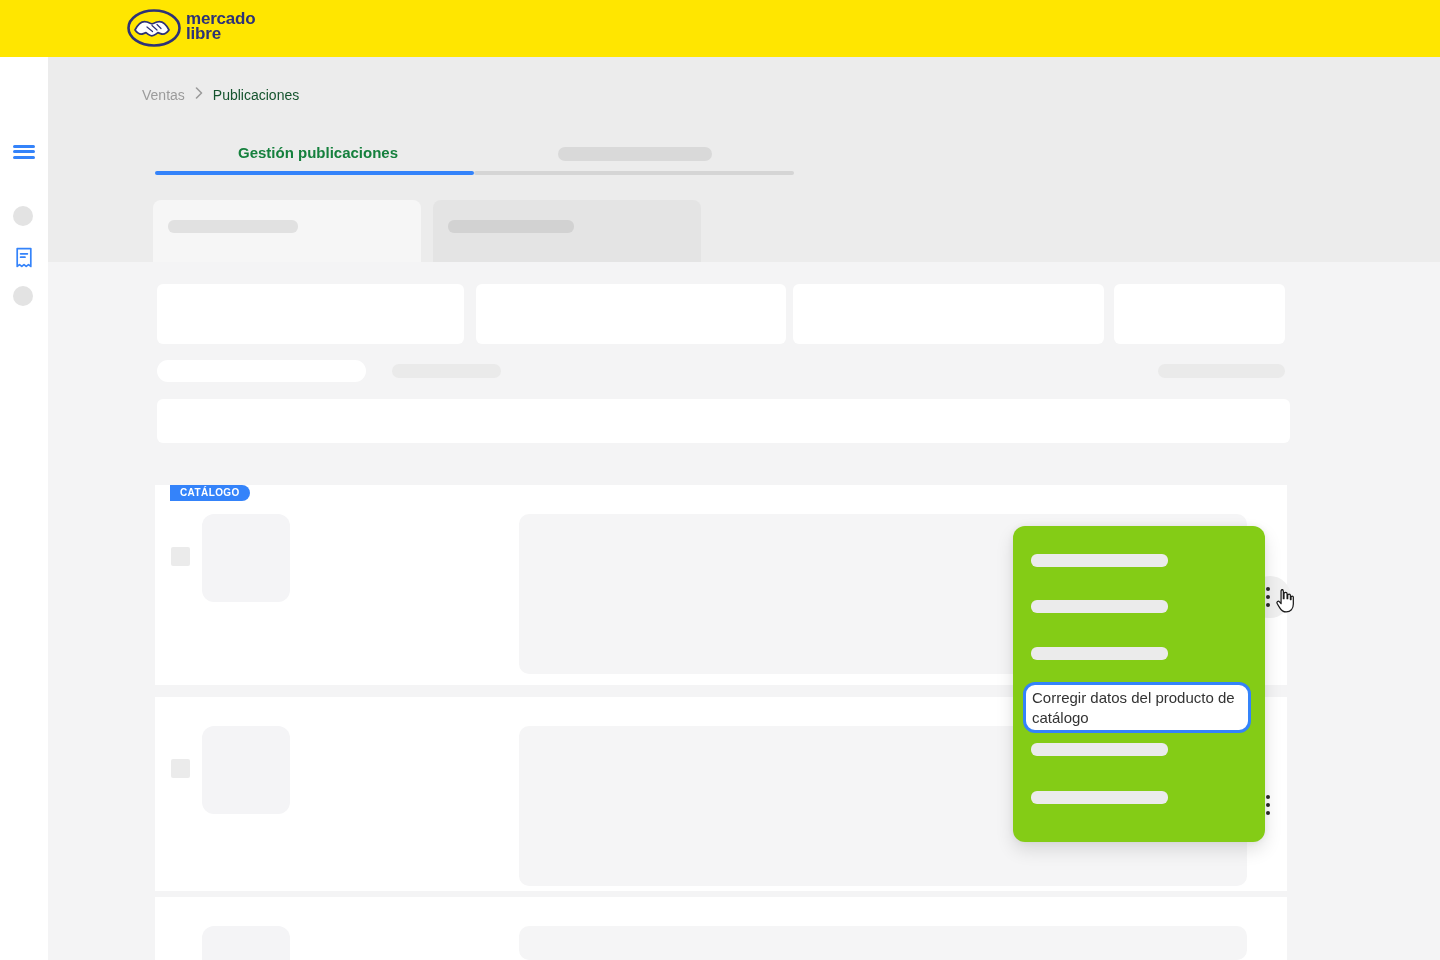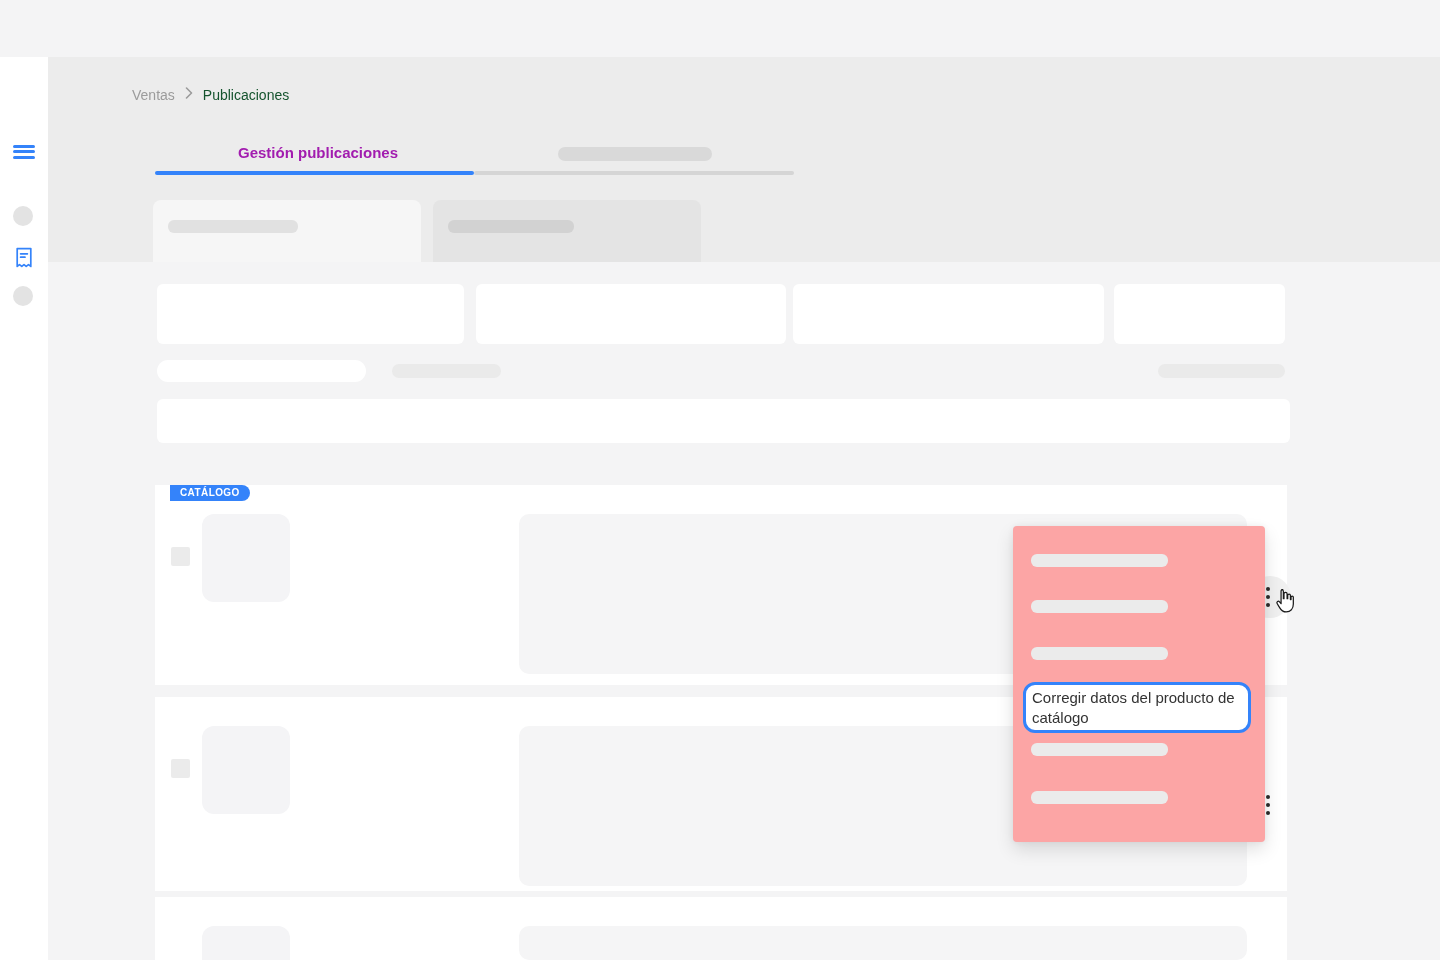--- a/index.html
+++ b/index.html
@@ -12,25 +12,25 @@
   
   .sidebar{position:absolute;left:0;top:57px;width:48px;height:903px;background:#ffffff;z-index:5;}
   .hamburger{position:absolute;left:13px;top:88px;width:22px;height:14px;cursor:pointer;}
   .hamburger span{display:block;height:2.6px;background:#3483FA;border-radius:2px;margin-bottom:2.9px;}
   .nav-circle{position:absolute;left:13px;width:20px;height:20px;border-radius:50%;background:#e3e3e3;}
   .receipt{position:absolute;left:14px;top:190px;width:20px;height:22px;}
   
   .bg-top{position:absolute;left:48px;top:57px;width:1392px;height:205px;background:#ececec;}
   .bg-bottom{position:absolute;left:48px;top:262px;width:1392px;height:698px;background:#f4f4f5;}
   
-  .breadcrumb{position:absolute;left:132px;top:87px;display:flex;gap:10px;font-size:14px;}
+  .breadcrumb{position:absolute;left:142px;top:87px;display:flex;gap:10px;font-size:14px;}
   .bc-link{color:#9b9b9b;}
   .bc-current{color:#14532d;}
   
-  .tab-label{position:absolute;left:238px;top:144px;font-size:15px;font-weight:600;color:#a21caf;cursor:pointer;}
+  .tab-label{position:absolute;left:238px;top:144px;font-size:15px;font-weight:600;color:#15803d;cursor:pointer;}
   .tab-skel{position:absolute;left:558px;top:147px;width:154px;height:14px;background:#d9d9d9;border-radius:7px;}
   .ind-blue{position:absolute;left:155px;top:171px;width:319px;height:4px;background:#3483FA;border-radius:2px;}
   .ind-gray{position:absolute;left:474px;top:171px;width:320px;height:4px;background:#d5d5d5;border-radius:2px;}
   
   .subcard1{position:absolute;left:153px;top:200px;width:268px;height:62px;background:#f6f6f6;border-radius:8px 8px 0 0;}
   .subcard2{position:absolute;left:433px;top:200px;width:268px;height:62px;background:#e4e4e4;border-radius:8px 8px 0 0;}
   .sk{position:absolute;background:#e9e9e9;border-radius:6px;}
   
   .wbox{position:absolute;top:284px;height:60px;background:#ffffff;border-radius:6px;}
   .pill{position:absolute;left:157px;top:360px;width:209px;height:22px;background:#ffffff;border-radius:11px;}
@@ -38,33 +38,44 @@
   
   .rowcard{position:absolute;left:155px;width:1132px;background:#ffffff;z-index:1;}
   .badge{position:absolute;left:155px;top:485px;height:16px;padding:0 10px;background:#3483FA;border-radius:0 8px 8px 0;color:#fff;font-size:10px;font-weight:700;letter-spacing:0.4px;line-height:16px;z-index:2;margin-left:15px;}
   .checkbox{position:absolute;left:171px;width:19px;height:19px;background:#ebebeb;border-radius:2px;cursor:pointer;z-index:2;}
   .thumb{position:absolute;left:202px;width:88px;height:88px;background:#f4f4f6;border-radius:12px;z-index:2;}
   .panel{position:absolute;left:519px;width:728px;background:#f5f5f6;border-radius:10px;z-index:2;}
   .hovercircle{position:absolute;left:1249px;top:576px;width:42px;height:42px;border-radius:50%;background:#f0f0f0;z-index:3;}
   .kebab{position:absolute;left:1259px;width:17px;height:34px;display:flex;flex-direction:column;align-items:center;justify-content:center;gap:4.3px;cursor:pointer;z-index:4;}
   .kebab i{width:4px;height:4px;border-radius:50%;background:#2b2b2b;}
   
-  .menu{position:absolute;left:1013px;top:526px;width:252px;height:316px;background:#fca5a5;border-radius:4px;box-shadow:0 8px 18px rgba(0,0,0,0.12),0 0 6px rgba(0,0,0,0.06);z-index:50;}
+  .menu{position:absolute;left:1013px;top:526px;width:252px;height:316px;background:#84cc16;border-radius:12px;box-shadow:0 8px 18px rgba(0,0,0,0.12),0 0 6px rgba(0,0,0,0.06);z-index:50;}
   .menu .line{position:absolute;left:18px;width:137px;height:13px;background:#ebebeb;border-radius:6px;}
   .menu-item{position:absolute;left:10px;top:156px;width:228px;min-height:50px;box-sizing:border-box;border:3px solid #3483FA;border-radius:12px;background:#fff;display:flex;align-items:center;padding:3px 6px;font-size:15px;line-height:19.5px;color:#333;cursor:pointer;}
   .cursor{position:absolute;left:1272px;top:588px;width:25px;height:27px;z-index:60;}
 </style>
 </head>
 <body>
 
 <div class="page">
 
   <div class="bg-top"></div>
   <div class="bg-bottom"></div>
 
+  <div class="header">
+    <svg class="logo" viewBox="0 0 54 38">
+      <ellipse cx="27" cy="19" rx="25.5" ry="17.5" fill="#FFE600" stroke="#2D3277" stroke-width="2.6"></ellipse>
+      <path d="M8 21c3-6 7.5-9.5 12-8 2 .7 3.5 1.8 5 1.8s3-1.1 5-1.8c4.5-1.5 9 2 12 8-2.5 3.5-5.5 4.8-8.5 3.6l-2.6-1-2 1.6c-2.6 2-5.6 2-8 0l-1.9-1.6-2.6 1C13.5 25.8 10.5 24.5 8 21z" fill="#ffffff" stroke="#2D3277" stroke-width="1.7" stroke-linejoin="round"></path>
+      <path d="M20 18l5.5 4.5M25 16.5l5 4.5M30 15.5l4 4" stroke="#2D3277" stroke-width="1.2" fill="none" stroke-linecap="round"></path>
+    </svg>
+    <div class="wordmark">
+      <div>mercado</div>
+      <div>libre</div>
+    </div>
+  </div>
 
   <div class="sidebar">
     <div class="hamburger">
       <span></span>
         <span></span>
         <span style="margin-bottom:0"></span>
     </div>
     <div class="nav-circle" style="top:149px"></div>
     <svg class="receipt" viewBox="0 0 20 22">
       <path d="M3.2 1.6h13.6v17.8l-2.3-1.8-2.3 1.8-2.2-1.8-2.2 1.8-2.3-1.8-2.3 1.8z" fill="none" stroke="#3483FA" stroke-width="1.7" stroke-linejoin="round"></path>

